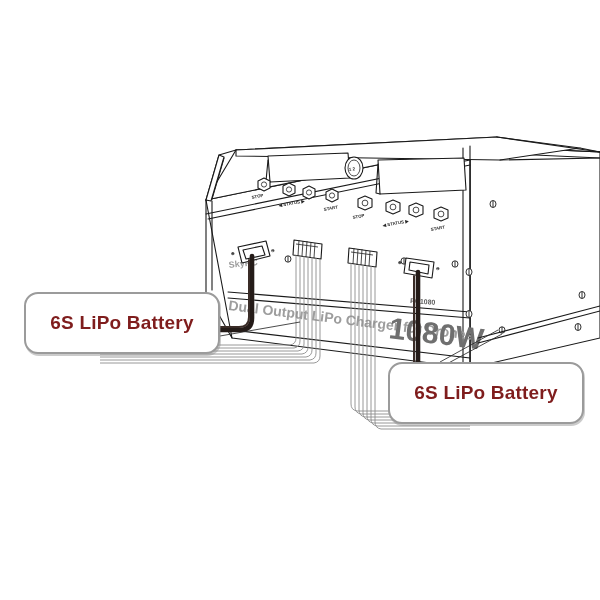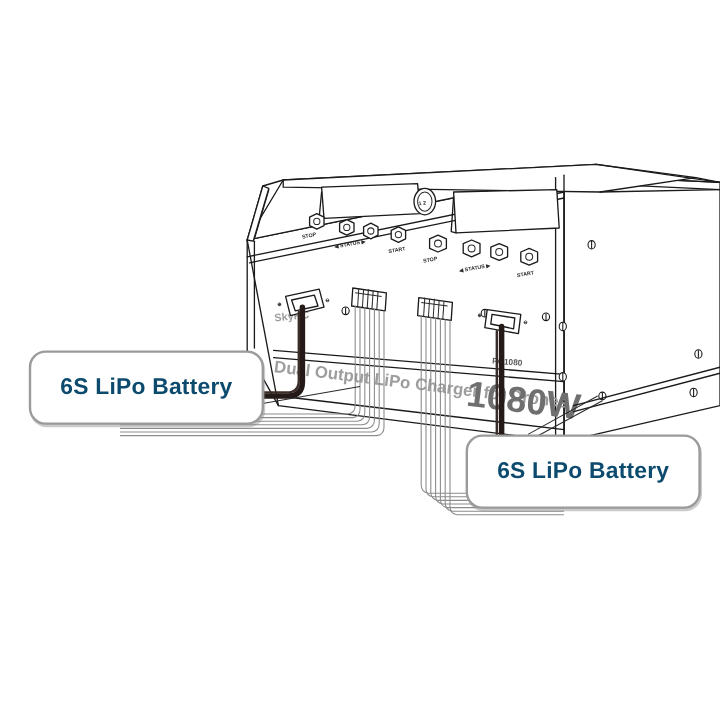--- a/index.html
+++ b/index.html
@@ -11,21 +11,21 @@
   #stage{position:relative;width:600px;height:600px;background:#fff;}
   #art{position:absolute;left:0;top:0;width:600px;height:600px;}
 
   .callout{
     position:absolute;
     box-sizing:border-box;
     background:#ffffff;
     border:2px solid #9b9b9b;
     border-radius:14px;
     display:flex;align-items:center;justify-content:center;
-    color:#0c4a6e;
+    color:#7f1d1d;
     font-weight:bold;
     font-size:19px;
     letter-spacing:.2px;
     white-space:nowrap;
     box-shadow:1px 2px 0 rgba(140,140,140,.45);
   }
   #callout-left{left:24px;top:292px;width:196px;height:62px;}
   #callout-right{left:388px;top:362px;width:196px;height:62px;}
 </style>
 </head>

